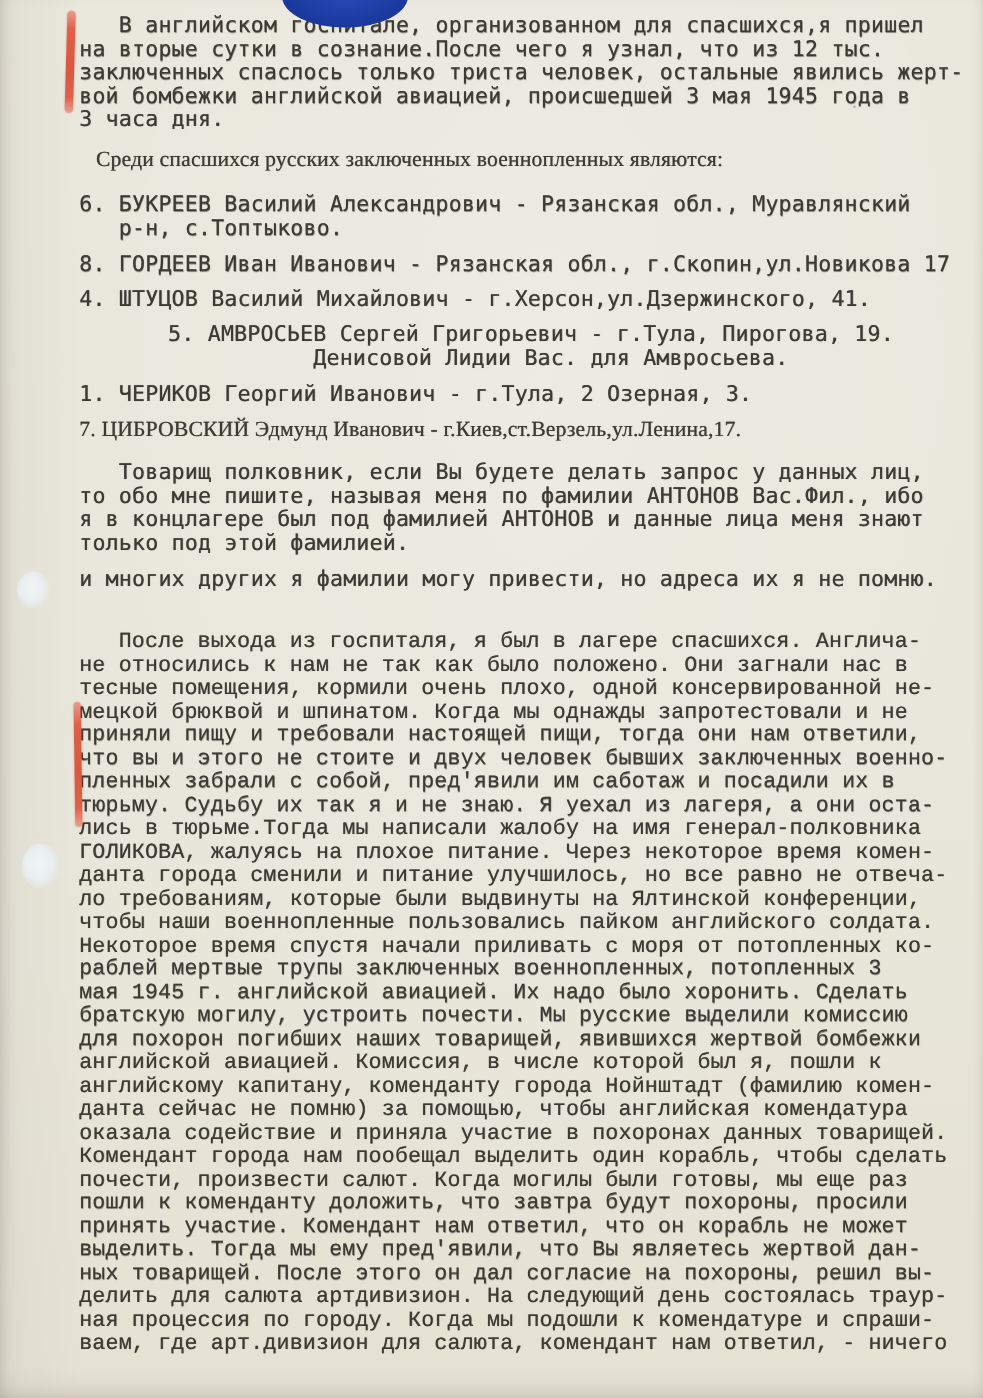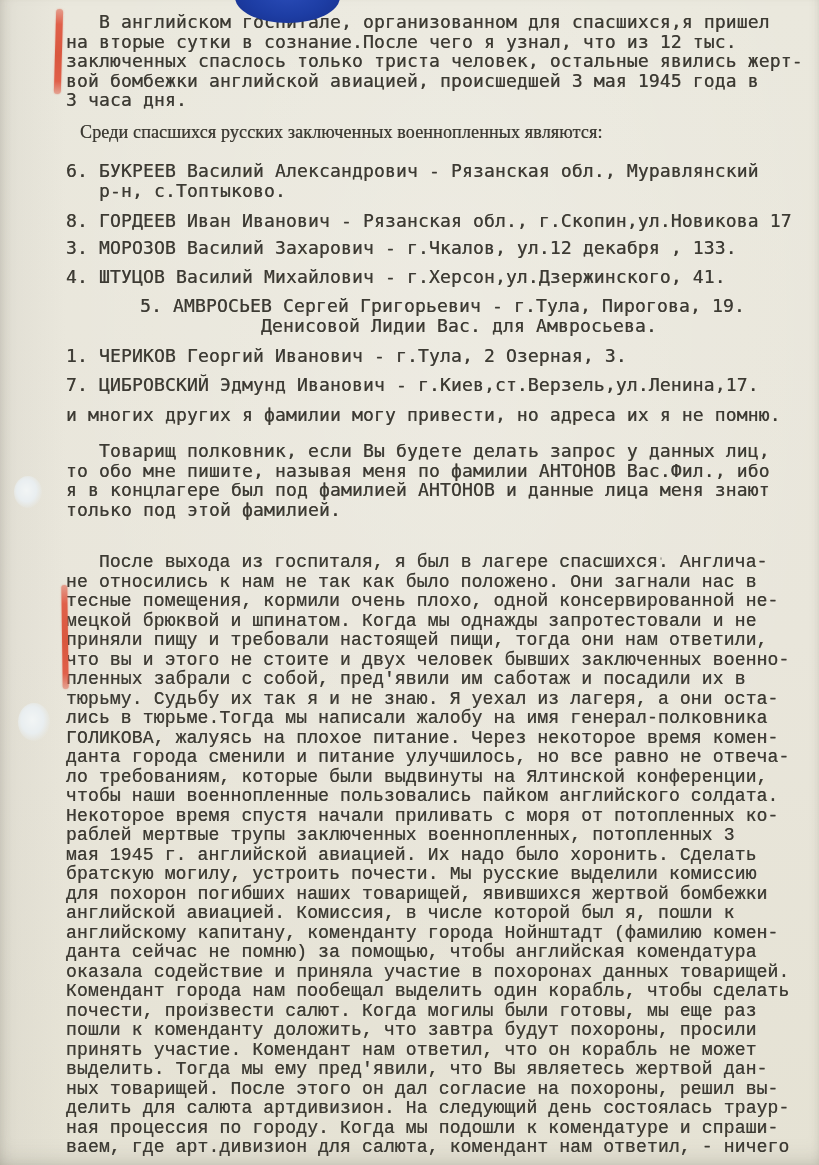--- a/index.html
+++ b/index.html
@@ -37,21 +37,21 @@
     color:var(--ink);
     text-shadow:0.3px 0.4px 0.6px rgba(52,49,42,0.55), -0.2px 0 0.4px rgba(52,49,42,0.30);
   }
   .mt-heading{margin-top:13.5px;font-family:Liberation Serif, serif;}
   .mt-item1{margin-top:18.5px;}
   .mt-item2{margin-top:11px;}
   .mt-item3{margin-top:7.5px;}
   .mt-item4{margin-top:9.5px;}
   .mt-item5{margin-top:9.5px;text-align:center;}
   .mt-item6{margin-top:11px;}
-  .mt-item7{margin-top:9.5px;}
+  .mt-item7{margin-top:9.5px;font-family:Liberation Serif, serif;}
   .mt-note{margin-top:10.5px;}
   .mt-appeal{margin-top:16.5px;}
   .mt-narrative{margin-top:34px;font-family:Liberation Mono, monospace;}
 
   
   .blue-stamp{
     position:absolute; left:235px; top:-29px; width:105px; height:52px;
     border-radius:50%;
     background:radial-gradient(ellipse at 50% 40%, #2a4cb8 0%, var(--stamp) 55%, #162e8a 100%);
     z-index:5;
@@ -87,31 +87,30 @@
   <div class="text-layer">
     <div class="txt">   В английском госпитале, организованном для спасшихся,я пришел
 на вторые сутки в сознание.После чего я узнал, что из 12 тыс.
 заключенных спаслось только триста человек, остальные явились жерт-
 вой бомбежки английской авиацией, происшедшей 3 мая 1945 года в
 3 часа дня.</div>
     <div class="txt mt-heading">   Среди спасшихся русских заключенных военнопленных являются:</div>
     <div class="txt mt-item1">6. БУКРЕЕВ Василий Александрович - Рязанская обл., Муравлянский
    р-н, с.Топтыково.</div>
     <div class="txt mt-item2">8. ГОРДЕЕВ Иван Иванович - Рязанская обл., г.Скопин,ул.Новикова 17</div>
-    <div class="txt mt-item3">3. МОРОЗОВ Василий Захарович - г.Чкалов, ул.12 декабря , 133.</div>
     <div class="txt mt-item4">4. ШТУЦОВ Василий Михайлович - г.Херсон,ул.Дзержинского, 41.</div>
     <div class="txt mt-item5">5. АМВРОСЬЕВ Сергей Григорьевич - г.Тула, Пирогова, 19.
    Денисовой Лидии Вас. для Амвросьева.</div>
     <div class="txt mt-item6">1. ЧЕРИКОВ Георгий Иванович - г.Тула, 2 Озерная, 3.</div>
     <div class="txt mt-item7">7. ЦИБРОВСКИЙ Эдмунд Иванович - г.Киев,ст.Верзель,ул.Ленина,17.</div>
-    <div class="txt mt-note">и многих других я фамилии могу привести, но адреса их я не помню.</div>
     <div class="txt mt-appeal">   Товарищ полковник, если Вы будете делать запрос у данных лиц,
 то обо мне пишите, называя меня по фамилии АНТОНОВ Вас.Фил., ибо
 я в концлагере был под фамилией АНТОНОВ и данные лица меня знают
 только под этой фамилией.</div>
+    <div class="txt mt-note">и многих других я фамилии могу привести, но адреса их я не помню.</div>
     <div class="txt mt-narrative">   После выхода из госпиталя, я был в лагере спасшихся. Англича-
 не относились к нам не так как было положено. Они загнали нас в
 тесные помещения, кормили очень плохо, одной консервированной не-
 мецкой брюквой и шпинатом. Когда мы однажды запротестовали и не
 приняли пищу и требовали настоящей пищи, тогда они нам ответили,
 что вы и этого не стоите и двух человек бывших заключенных военно-
 пленных забрали с собой, пред'явили им саботаж и посадили их в
 тюрьму. Судьбу их так я и не знаю. Я уехал из лагеря, а они оста-
 лись в тюрьме.Тогда мы написали жалобу на имя генерал-полковника
 ГОЛИКОВА, жалуясь на плохое питание. Через некоторое время комен-

